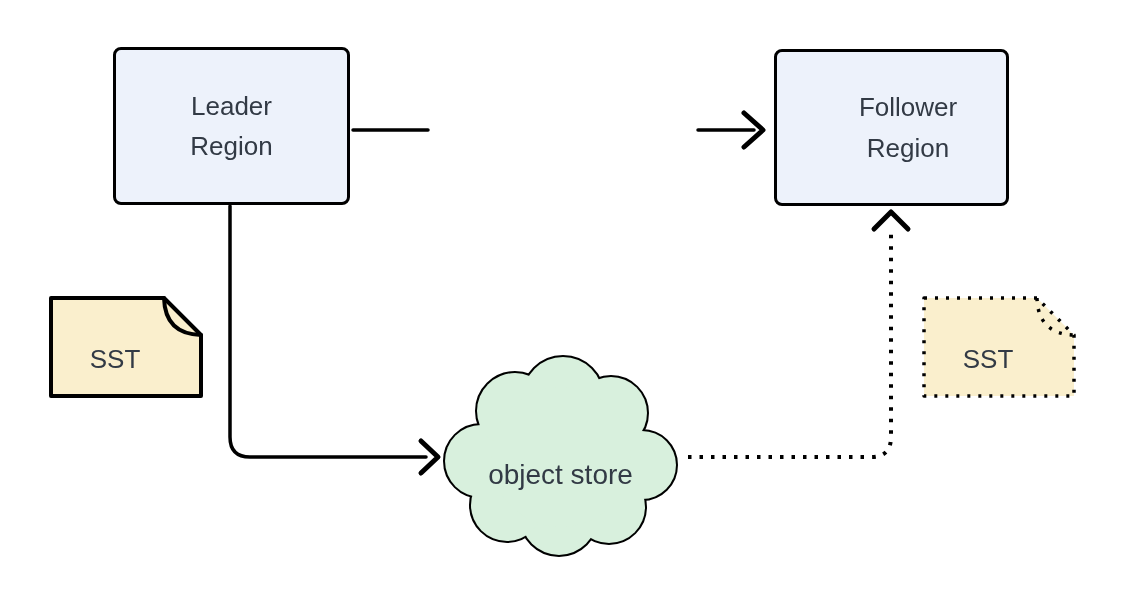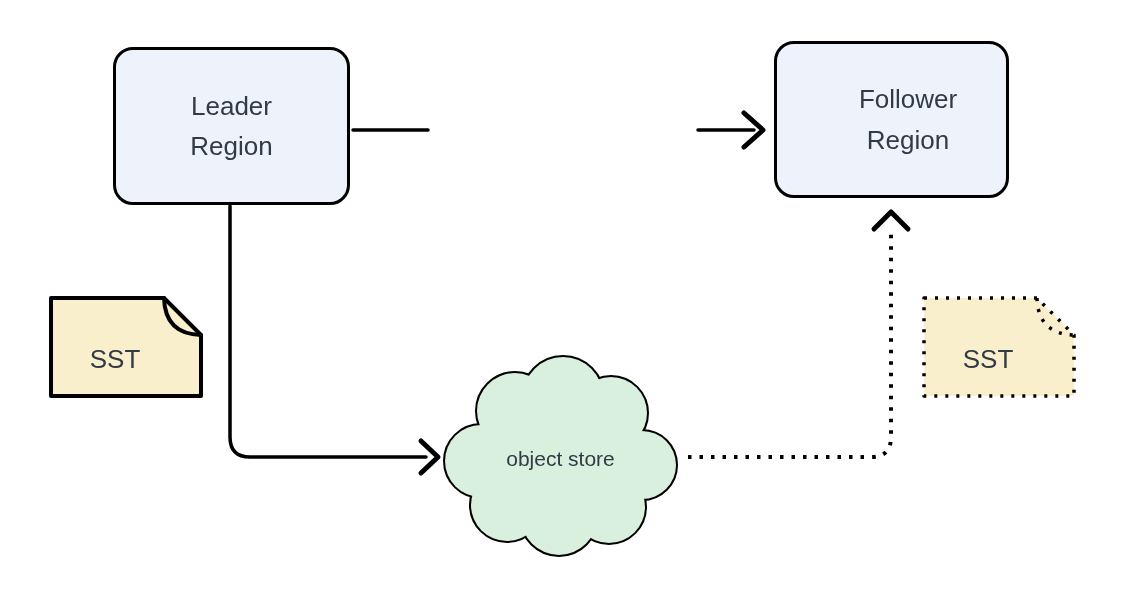--- a/index.html
+++ b/index.html
@@ -14,58 +14,58 @@
   }
   .layer {
     position: absolute;
     left: 0; top: 0;
     width: 1124px; height: 606px;
   }
   .node-box {
     position: absolute;
     box-sizing: border-box;
     border: 3px solid #000000;
-    border-radius: 20px;
+    border-radius: 8px;
     background: #edf2fb;
     display: flex;
     align-items: center;
     justify-content: center;
   }
   .node-box .label {
     white-space: pre-line;
     text-align: center;
     font-size: 26px;
     line-height: 1.55;
     color: #323a45;
   }
   .node-leader   { left: 113px; top: 47px;  width: 237px; height: 158px; }
-  .node-follower { left: 774px; top: 41px;  width: 235px; height: 157px; padding-left: 33px; }
+  .node-follower { left: 774px; top: 49px;  width: 235px; height: 157px; padding-left: 33px; }
   .edge-label {
     position: absolute;
     left: 420px; top: 110px;
     width: 270px; height: 40px;
     line-height: 40px;
     text-align: center;
     font-size: 25px;
     color: #323a45;
   }
   .cloud-node {
     position: absolute;
     left: 441px; top: 355px;
     width: 239px; height: 204px;
   }
   .cloud-node svg { position: absolute; left: 0; top: 0; }
   .cloud-node .label {
     position: absolute;
-    left: 0; top: 0;
+    left: 0; top: 16px;
     width: 100%; height: 100%;
     display: flex;
     align-items: center;
     justify-content: center;
-    font-size: 21px;
+    font-size: 28px;
     padding-top: 4px;
     box-sizing: border-box;
     color: #323a45;
   }
   .note-node {
     position: absolute;
     width: 156px; height: 104px;
   }
   .note-node svg { position: absolute; left: 0; top: 0; }
   .note-node .label {

